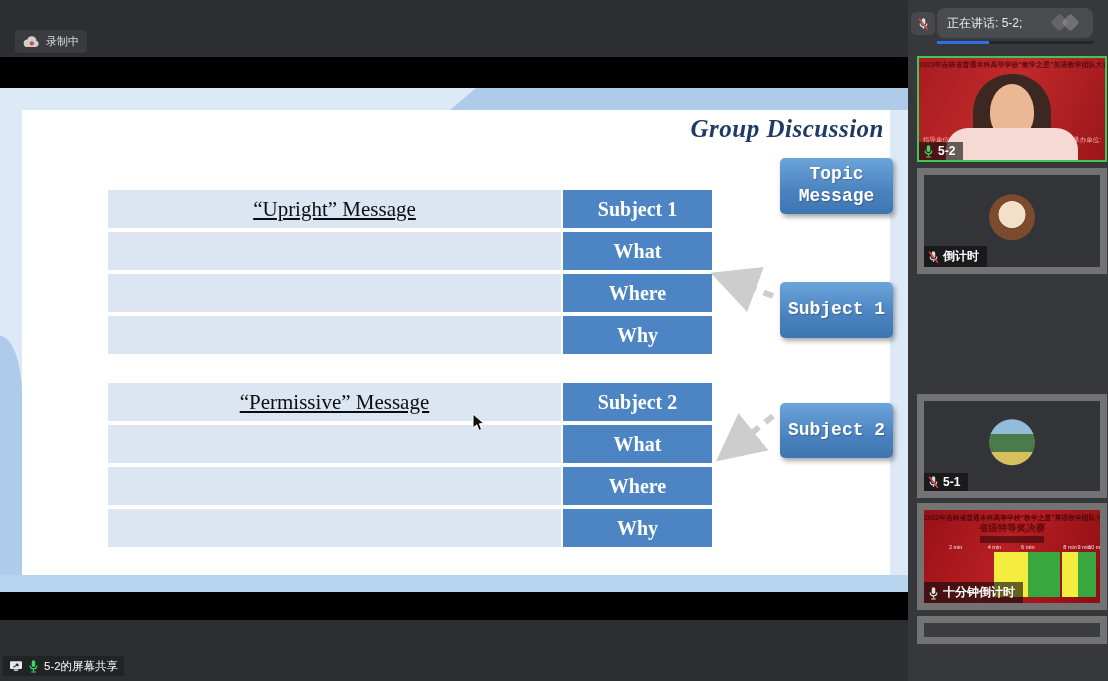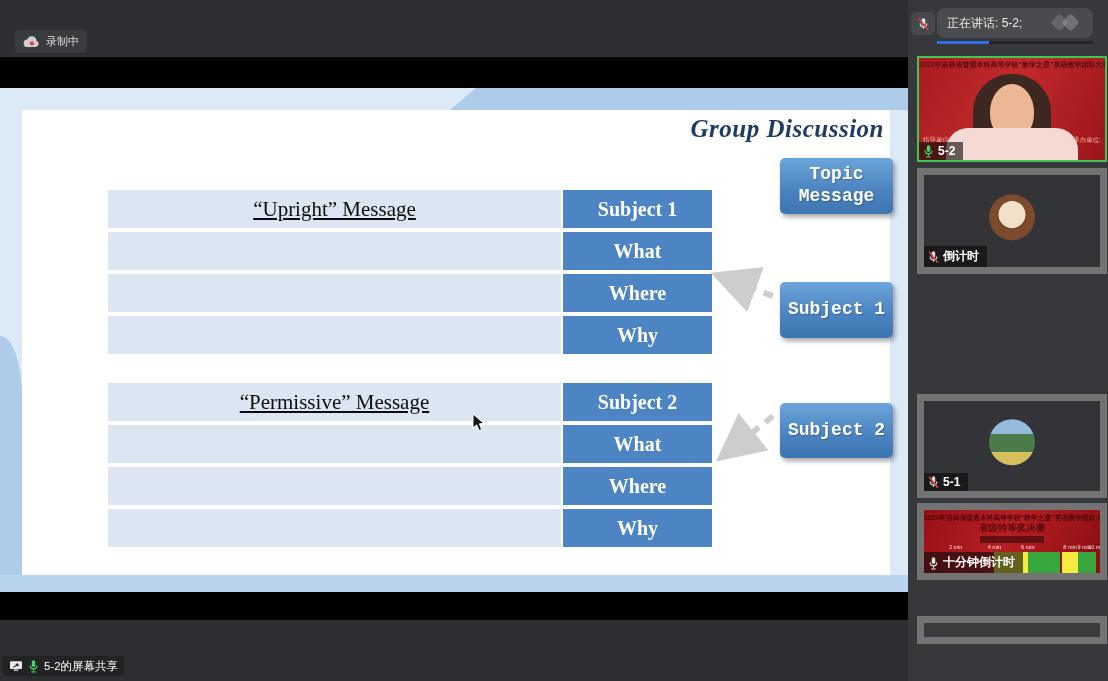--- a/index.html
+++ b/index.html
@@ -63,21 +63,21 @@
   .vol-track{position:absolute;left:29px;top:41px;width:156px;height:3px;background:#242527;}
   .vol-fill{width:52px;height:3px;background:#2f6fe4;}
 
   .tile{position:absolute;left:9px;width:190px;background:#333437;border:7px solid #737373;
     box-sizing:border-box;overflow:hidden;}
   .tile-1{top:56px;height:106px;border:2px solid #43c554;
     background:linear-gradient(115deg,#a81b20,#c12a2b 45%,#9b151a);}
   .tile-2{top:168px;height:106px;}
   .tile-3{top:281px;height:107px;}
   .tile-4{top:394px;height:104px;}
-  .tile-5{top:503px;height:77px;background:linear-gradient(115deg,#981016,#b71f23 45%,#8c0d12);padding-left:40px;}
+  .tile-5{top:503px;height:107px;background:linear-gradient(115deg,#981016,#b71f23 45%,#8c0d12);padding-left:40px;}
   .tile-6{top:616px;height:28px;background:#3b3c3f;}
 
   .name-tag{position:absolute;left:0;bottom:0;display:flex;align-items:center;gap:4px;
     background:rgba(12,12,12,.62);padding:2px 8px 2px 4px;color:#fff;font-size:12px;font-weight:bold;}
 
   .avatar{position:absolute;left:50%;top:50%;transform:translate(-50%,-58%);
     width:46px;height:46px;border-radius:50%;}
   .av-girl{background:radial-gradient(circle at 50% 44%,#f3e0c8 0 38%,#7c4a2c 40% 100%);}
   .av-forest{background:linear-gradient(135deg,#3d5d45 42%,#ccd4ce 46% 54%,#36523d 58%);}
   .av-scenery{background:linear-gradient(180deg,#93bcdb 0 32%,#4b7a4b 32% 70%,#d7bf5e 70% 100%);}

